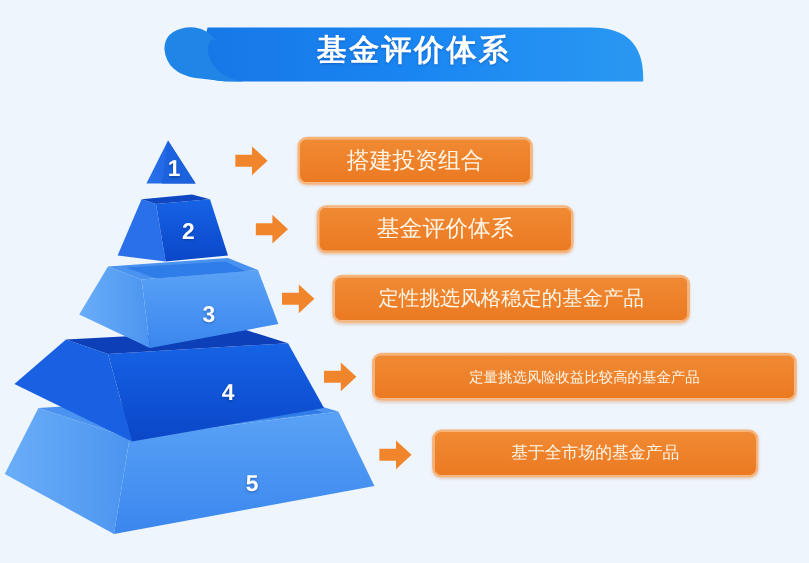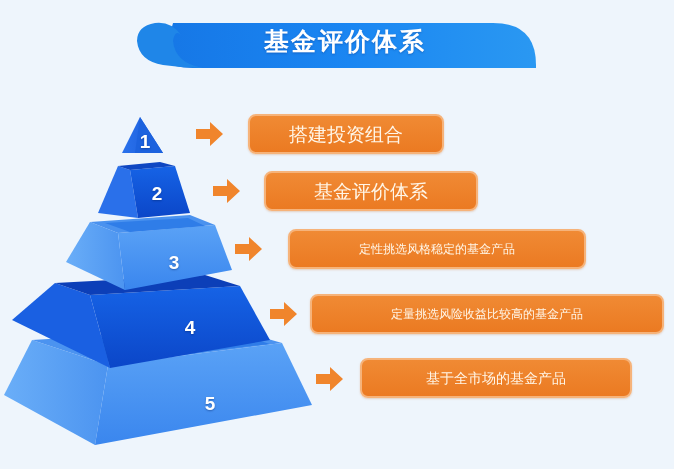--- a/index.html
+++ b/index.html
@@ -126,15 +126,15 @@
 </svg>
 <svg class="arrow" style="left:270px; top:301px;" width="28" height="26" viewBox="0 0 28 26">
   <polygon points="0,8 14,8 14,1 27,13 14,25 14,18 0,18" fill="#f0852c"></polygon>
 </svg>
 <svg class="arrow" style="left:316px; top:366px;" width="28" height="26" viewBox="0 0 28 26">
   <polygon points="0,8 14,8 14,1 27,13 14,25 14,18 0,18" fill="#f0852c"></polygon>
 </svg>
 
 <div class="pill" style="left:248px; top:114px; width:192px;">搭建投资组合</div>
 <div class="pill" style="left:264px; top:171px; width:210px;">基金评价体系</div>
-<div class="pill" style="left:277px; top:229px; width:294px; font-size:12px;margin-left:11px;">定性挑选风格稳定的基金产品</div>
+<div class="pill" style="left:277px; top:229px; width:294px; font-size:17px;">定性挑选风格稳定的基金产品</div>
 <div class="pill" style="left:310px; top:294px; width:350px; font-size:12px;">定量挑选风险收益比较高的基金产品</div>
 <div class="pill" style="left:360px; top:358px; width:268px; font-size:14px;">基于全市场的基金产品</div>
 
 </body></html>

